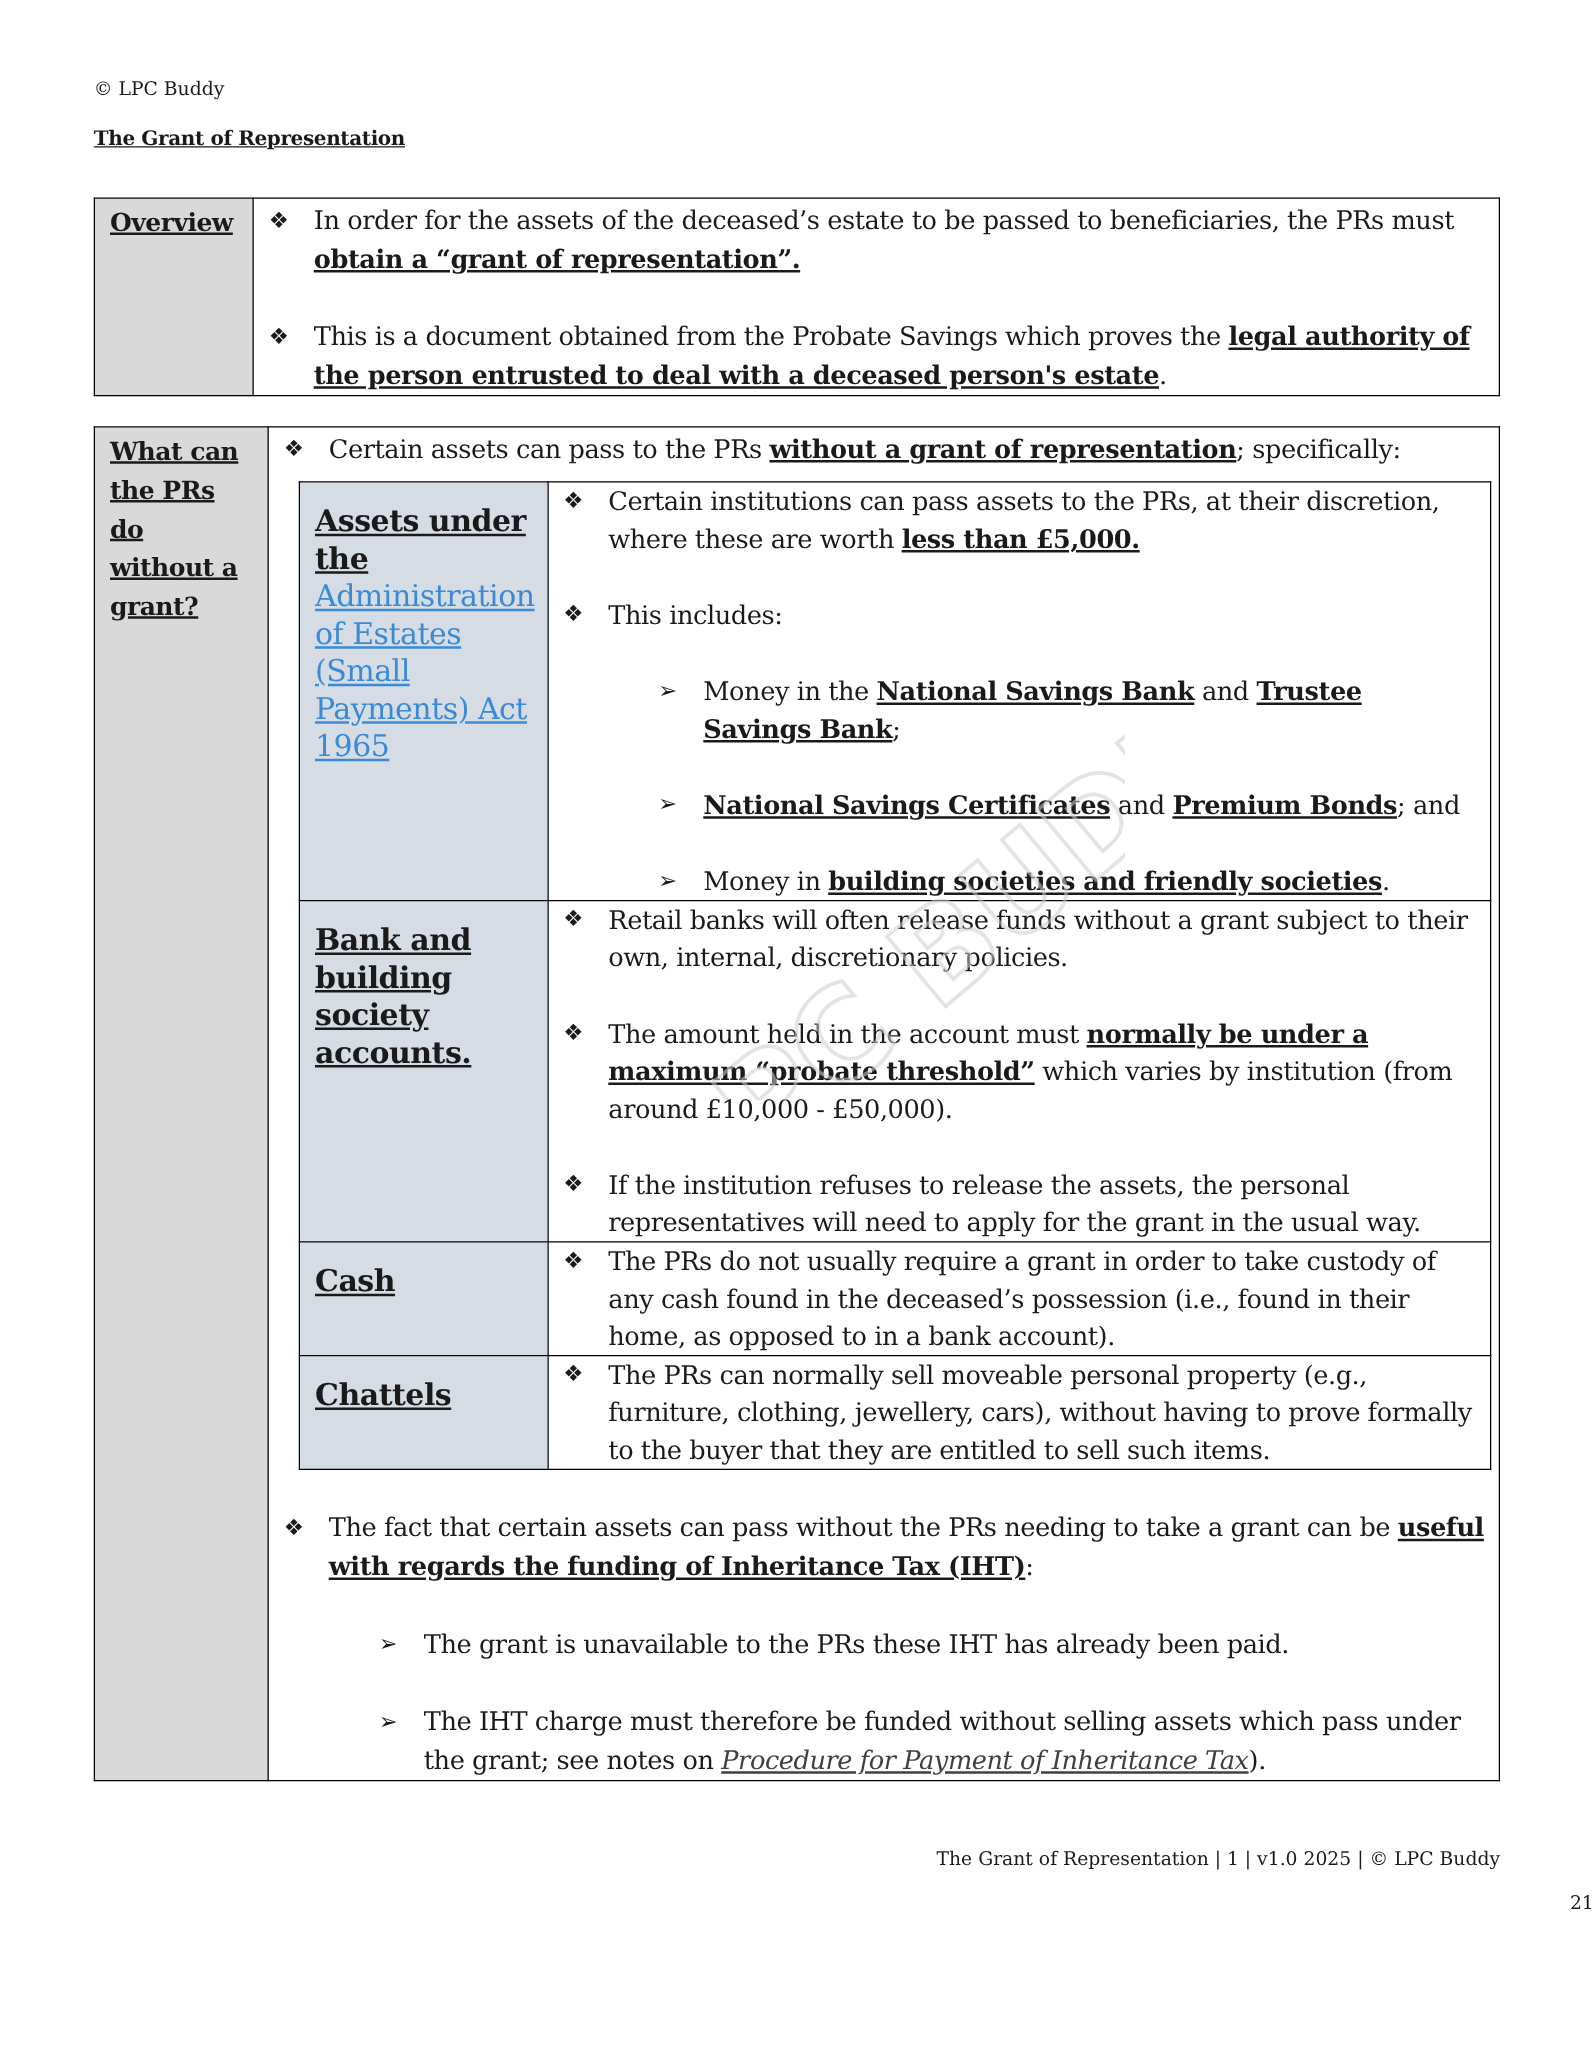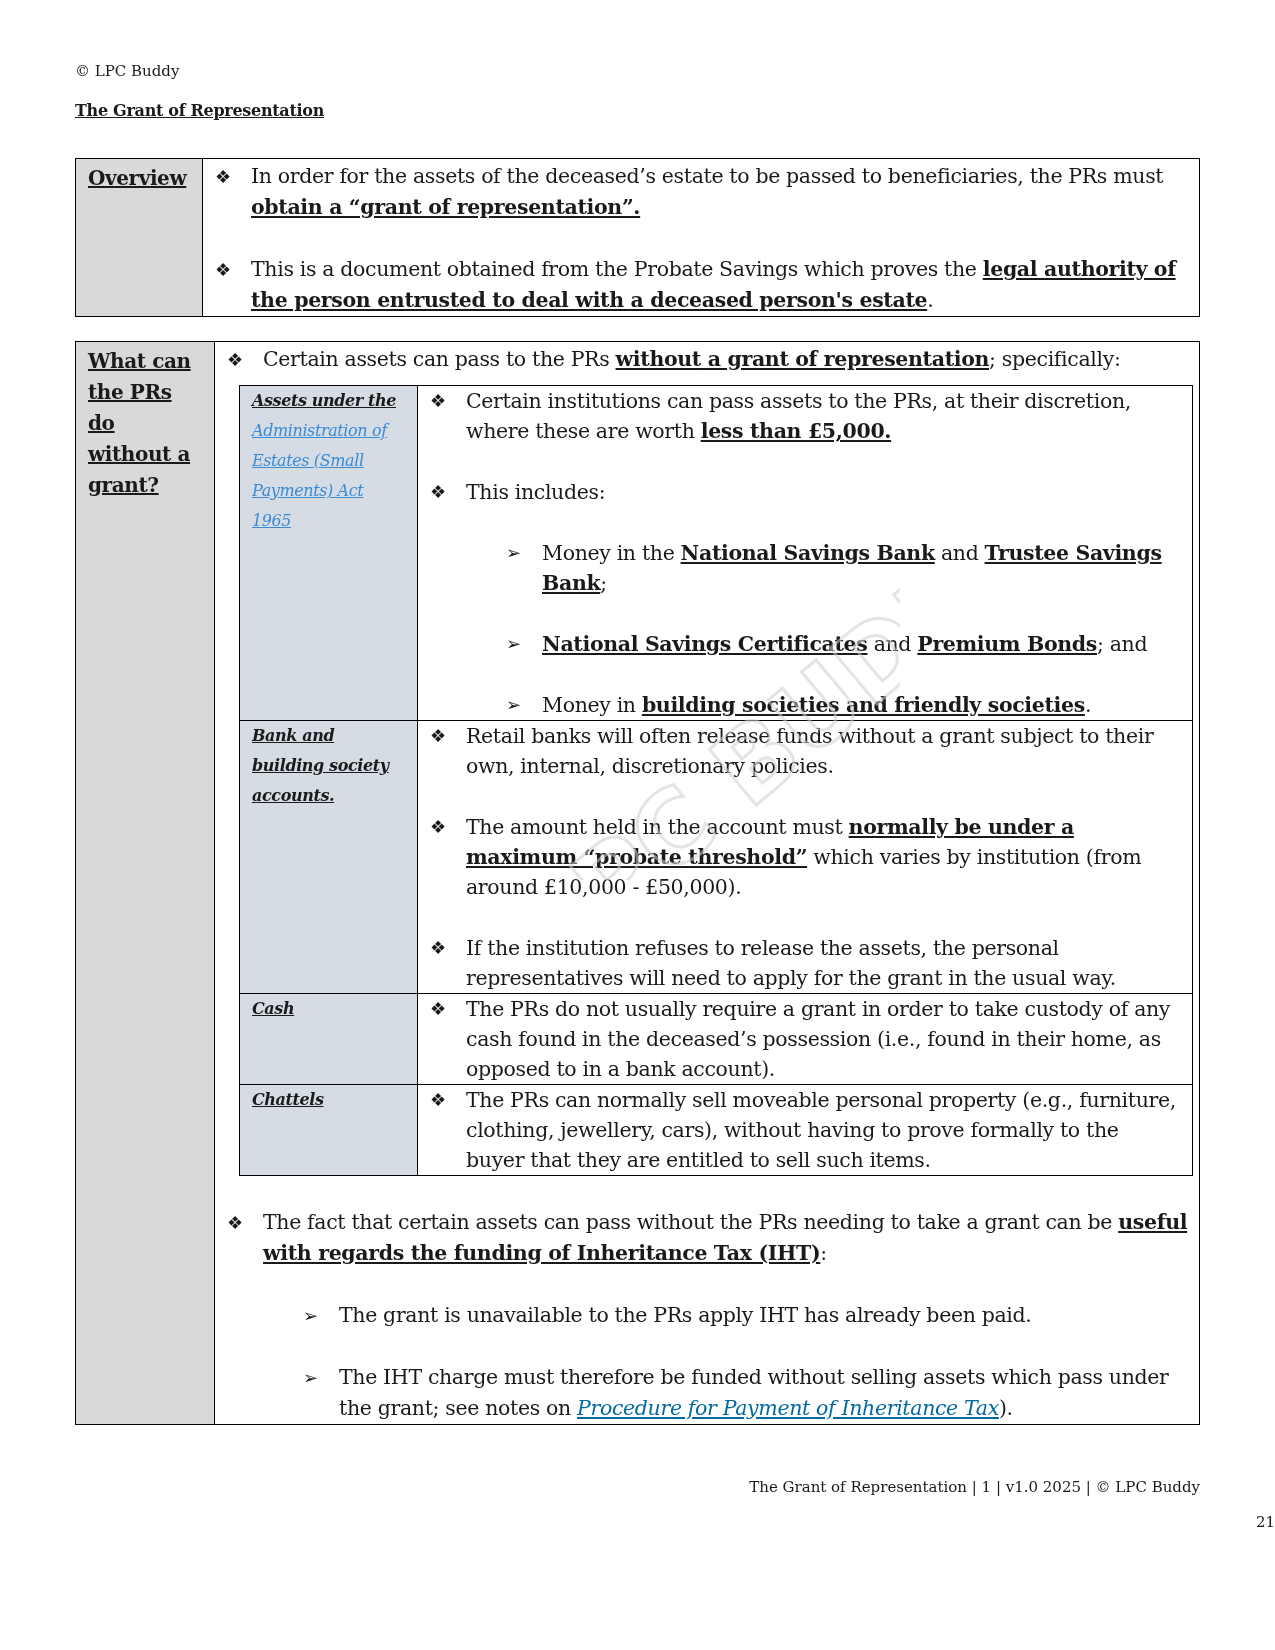--- a/index.html
+++ b/index.html
@@ -12,25 +12,25 @@
   .content { font-size:20.5px; line-height:31px; letter-spacing:-0.35px; }
   .bul { position:relative; padding-left:36px; }
   .bul .mk { position:absolute; left:0; top:0; font-size:18px; }
   .sub { position:relative; padding-left:36px; margin-left:76px; }
   .sub .mk { position:absolute; left:0; top:0; font-size:18px; }
   .gap { height:31px; }
   .bu { font-weight:bold; text-decoration:underline; }
   .biu { font-weight:bold; text-decoration:underline; }
   table.inner { border-collapse:collapse; width:954px; margin:10px 0 0 12px; }
   table.inner td { border:1.5px solid #000; vertical-align:top; }
-  td.ilabel { background:#d6dce4; width:155px; padding:0 10px 0 12px; font-size:16px; line-height:30px; letter-spacing:-0.4px;font-style:italic; }
+  td.ilabel { background:#d6dce4; width:155px; padding:16px 10px 0 12px; font-size:24px; line-height:30px; letter-spacing:-0.4px; }
   td.ilabel .lbl { font-weight:bold; text-decoration:underline; }
   td.icontent { padding:0 10px 0 12px; font-size:20.5px; line-height:30px; letter-spacing:-0.35px; }
   .link-blue { color:#3a8ad6; text-decoration:underline; }
-  .link-green { color:#0369a1; text-decoration:underline; font-style:italic; }
+  .link-green { color:#404040; text-decoration:underline; font-style:italic; }
   .footer { position:absolute; right:75px; top:1478px; font-size:15px; }
   .pagenum { position:absolute; left:0; width:100%; text-align:right; top:1513px; font-size:15px; }
   .watermark { position:absolute; left:380px; top:560px; width:520px; height:320px; pointer-events:none; }
 </style>
 </head>
 <body>
 
 <div class="copyright">© LPC Buddy</div>
 <div class="title">The Grant of Representation</div>
 
@@ -92,21 +92,21 @@
                 <td class="icontent">
                   <div class="bul"><span class="mk">❖</span><span>The PRs can normally sell moveable personal property (e.g., furniture, clothing, jewellery, cars), without having to prove formally to the buyer that they are entitled to sell such items.</span></div>
                 </td>
               </tr>
             </tbody>
         </table>
         <div class="gap"></div>
         <div id="wg-closing">
             <div class="bul"><span class="mk">❖</span><span>The fact that certain assets can pass without the PRs needing to take a grant can be </span><span class="bu">useful with regards the funding of Inheritance Tax (IHT)</span><span>:</span></div>
             <div class="gap"></div>
-            <div class="sub"><span class="mk">➢</span><span>The grant is unavailable to the PRs apply IHT has already been paid.</span></div>
+            <div class="sub"><span class="mk">➢</span><span>The grant is unavailable to the PRs these IHT has already been paid.</span></div>
             <div class="gap"></div>
             <div class="sub"><span class="mk">➢</span><span>The IHT charge must therefore be funded without selling assets which pass under the grant; see notes on </span><a class="link-green">Procedure for Payment of Inheritance Tax</a><span>).</span></div>
           </div>
       </td>
     </tr>
   </tbody>
 </table>
 
 <svg class="watermark" viewBox="0 0 520 320">
   <text x="40" y="300" transform="rotate(-40 260 160)" font-family="DejaVu Sans, sans-serif" font-size="100" font-weight="bold" fill="none" stroke="#cfcfcf" stroke-width="3" opacity="0.55">LPC BUDDY</text>

